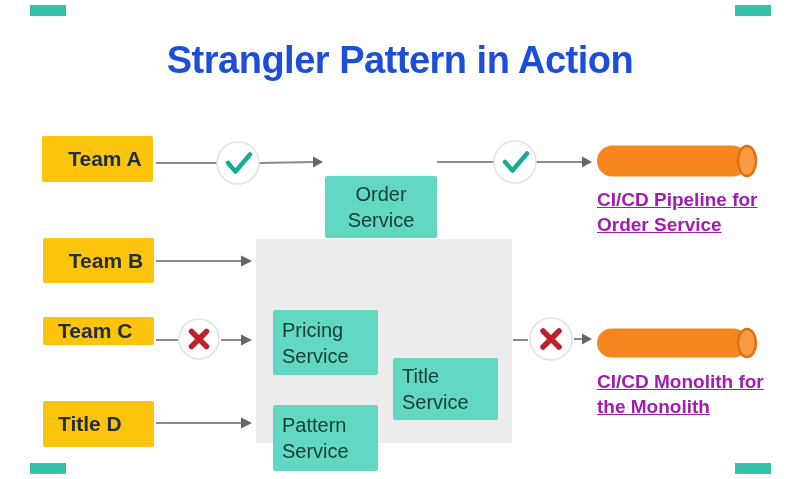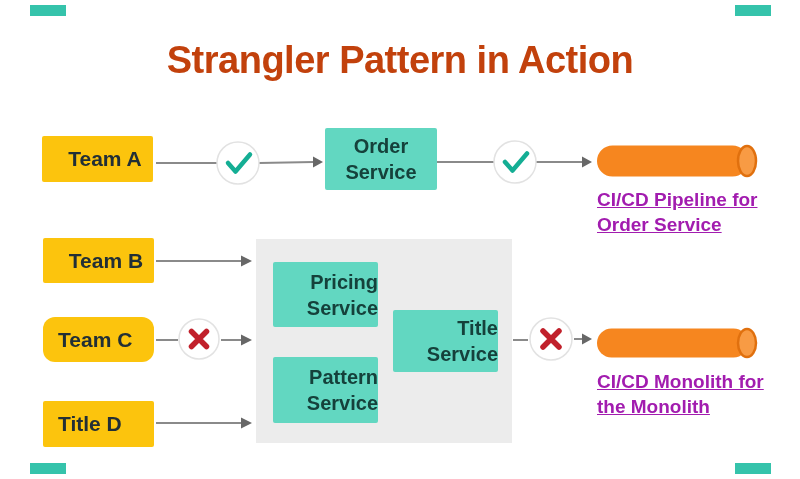--- a/index.html
+++ b/index.html
@@ -3,38 +3,38 @@
 <meta charset="utf-8">
 <style>
   html,body{margin:0;padding:0;background:#fff;}
   .stage{
     position:relative;width:800px;height:479px;background:#ffffff;
     font-family:"Liberation Sans",sans-serif;overflow:hidden;
   }
   .corner{position:absolute;width:36px;height:11px;background:#35C3AB;}
   .title{
     position:absolute;left:0;top:36px;width:800px;text-align:center;
-    font-size:38px;font-weight:bold;letter-spacing:-0.5px;color:#c2410c;line-height:48px;
+    font-size:38px;font-weight:bold;letter-spacing:-0.5px;color:#1d4ed8;line-height:48px;
   }
   .connectors{position:absolute;left:0;top:0;}
   .connectors line{stroke:#8A8A8A;stroke-width:2;}
   .connectors .ah{fill:#676767;stroke:none;}
   .connectors .badge{fill:#ffffff;stroke:#E2E2E2;stroke-width:1.5;}
   .connectors .check{stroke:#14AE94;stroke-width:4.5;fill:none;stroke-linecap:round;stroke-linejoin:round;}
   .connectors .cross{stroke:#C1202B;stroke-width:5.5;fill:none;stroke-linecap:round;}
   .box{position:absolute;display:flex;align-items:center;box-sizing:border-box;border-radius:2px;}
   .team{
     background:#FCC40D;color:#222F36;font-size:21px;font-weight:600;
     padding-left:15px;width:111px;height:46px;
   }
   .svc{
-    background:#62D7C1;color:#15413B;font-size:20px;font-weight:700;line-height:1.3;
+    background:#62D7C1;color:#15413B;font-size:20px;font-weight:400;line-height:1.3;margin-top:48px;
   }
   .svc.center{justify-content:center;text-align:center;}
-  .svc.left{padding-left:19px;text-align:right;}
+  .svc.left{padding-left:9px;text-align:left;}
   .panel{position:absolute;left:256px;top:239px;width:256px;height:204px;background:#ECECEC;}
   .cap{
     position:absolute;width:190px;color:#a21caf;font-size:19px;font-weight:600;line-height:25px;text-decoration:underline;
   }
   .cyl{position:absolute;}
 </style>
 </head>
 <body>
 
 <div class="stage">
@@ -94,21 +94,21 @@
       <path class="cross" d="M543,331 L559,347 M559,331 L543,347"></path>
     </g>
   </svg>
 
   <div class="box team" style="left:42px;top:136px;justify-content:center;">
     <span>Team A</span>
   </div>
   <div class="box team" style="left:43px;top:238px;height:45px;justify-content:center;">
     <span>Team B</span>
   </div>
-  <div class="box team" style="left:43px;top:317px;height:45px;border-radius:12px;">
+  <div class="box team" style="left:43px;top:317px;height:28px;">
     <span>Team C</span>
   </div>
   <div class="box team" style="left:43px;top:401px;">
     <span>Title D</span>
   </div>
 
   <div class="box svc center" style="left:325px;top:128px;width:112px;height:62px;">
     <span>Order Service</span>
   </div>
   <div class="box svc left" style="left:273px;top:262px;width:105px;height:65px;">

